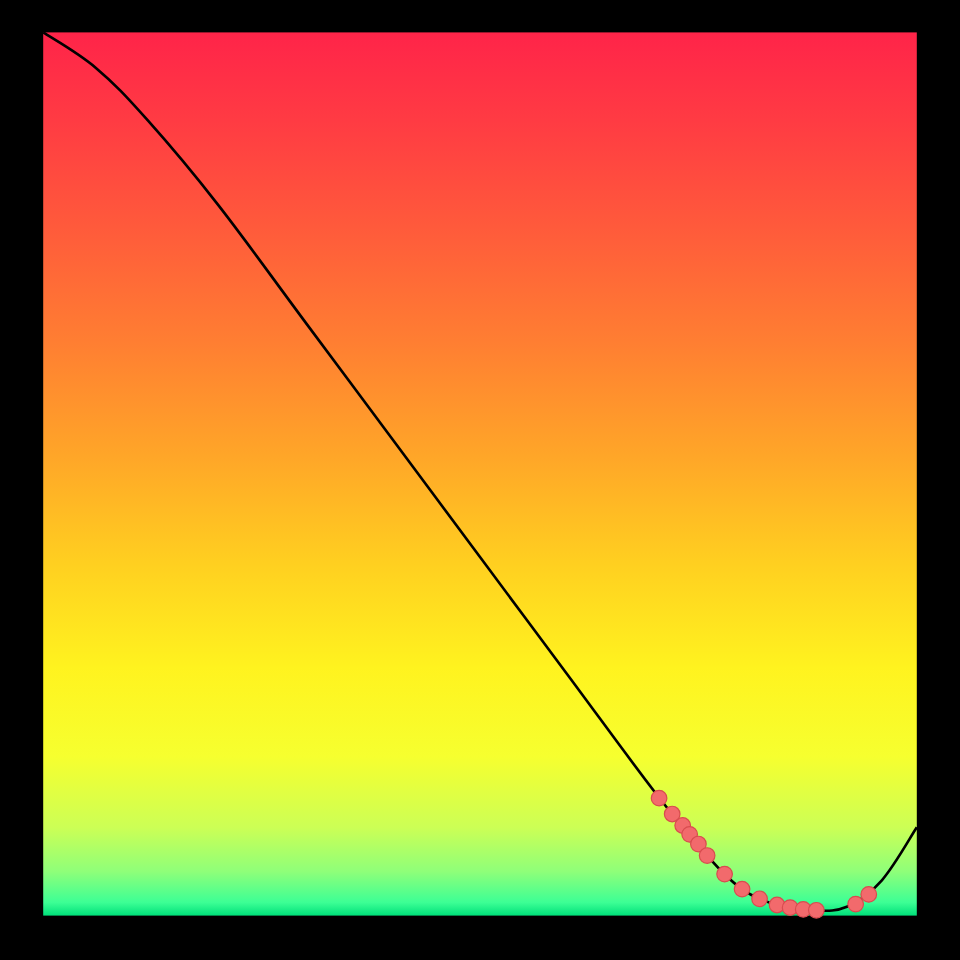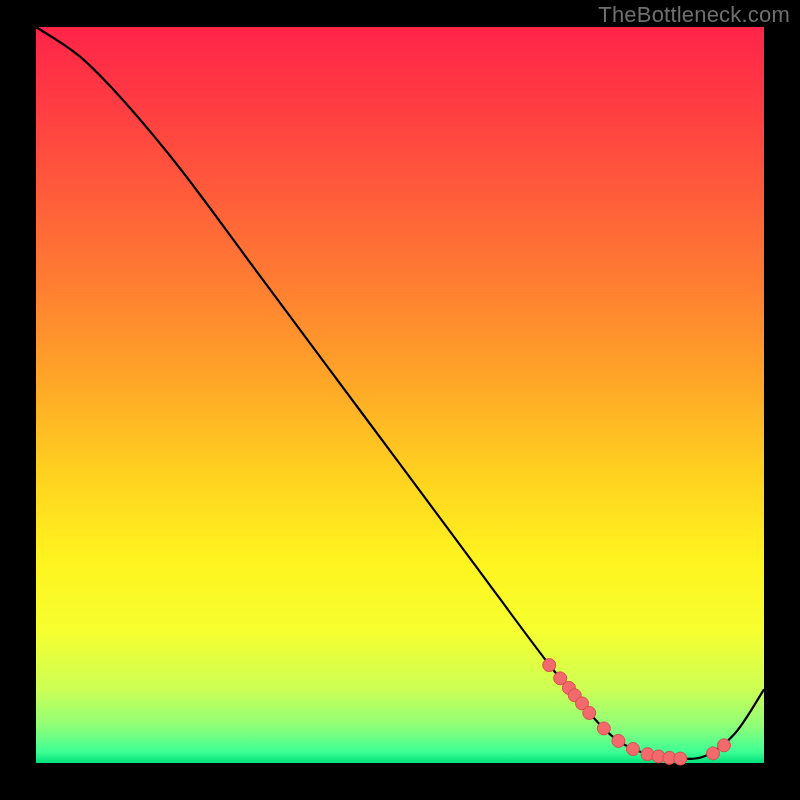--- a/index.html
+++ b/index.html
@@ -28,21 +28,20 @@
   svg {
     position: absolute;
     left: 0;
     top: 0;
   }
 </style>
 </head>
 <body>
 <div class="stage">
 
-<div class="watermark">TheBottleneck.com</div>
 
 <svg id="plot" width="800" height="800" viewBox="0 0 800 800">
   <defs>
     <linearGradient id="bg-grad" x1="0" y1="0" x2="0" y2="1">
           <stop offset="0%" stop-color="#ff2449"></stop>
           <stop offset="10%" stop-color="#ff3b43"></stop>
           <stop offset="22%" stop-color="#ff5a3b"></stop>
           <stop offset="35%" stop-color="#ff7e32"></stop>
           <stop offset="48%" stop-color="#ffa628"></stop>
           <stop offset="60%" stop-color="#ffcf20"></stop>

